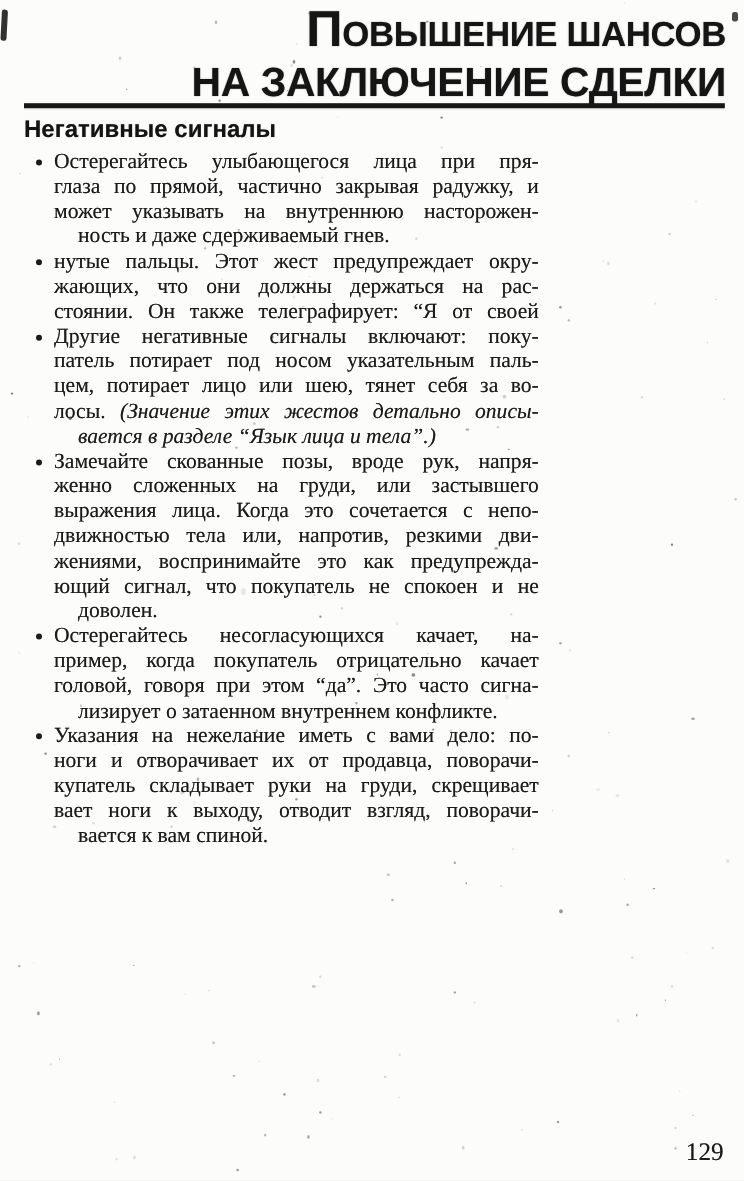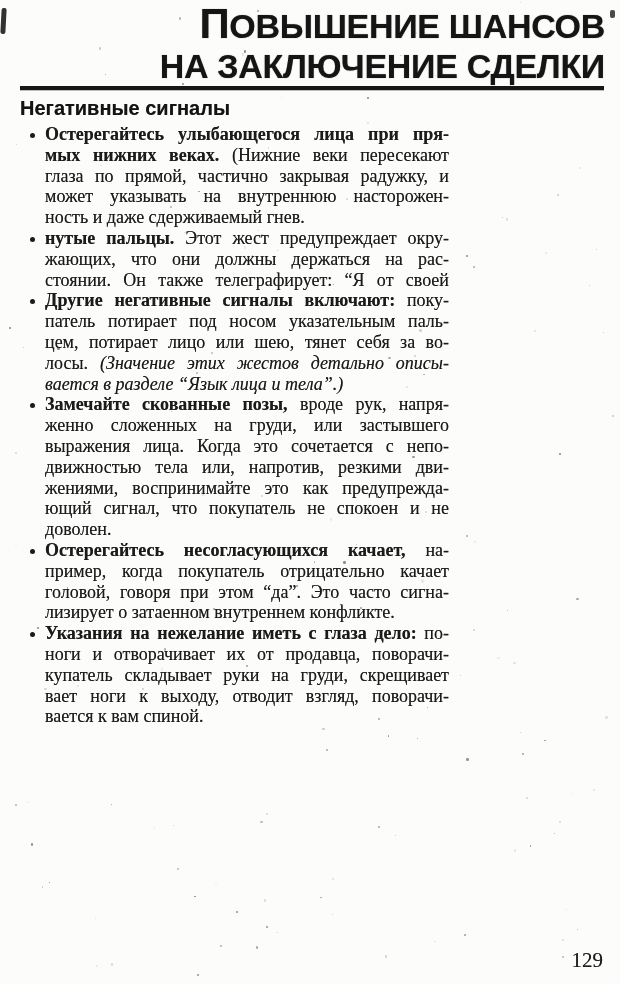--- a/index.html
+++ b/index.html
@@ -20,21 +20,21 @@
     top: 3px;
     right: 15px;
     left: 120px;
     text-align: right;
     font-family: "Liberation Sans", sans-serif;
     font-weight: bold;
     color: #151515;
     letter-spacing: -0.3px;
     text-shadow: 0 0 1px rgba(0,0,0,0.55);
   }
-  .title-l1 { font-size: 34px; line-height: 41px; }
+  .title-l1 { font-size: 29px; line-height: 41px; }
   .title-l1::first-letter { font-size: 42px; }
   .title-l2 { font-size: 34px; line-height: 38px; }
 
   .title-rule {
     position: absolute;
     top: 86px;
     left: 20px;
     width: 584px;
     height: 4px;
     background: #171717;
@@ -71,22 +71,22 @@
   .btext { width: 404px; flex: 0 0 404px; }
   .ln {
     font-size: 18px;
     line-height: 20.8px;
     height: 20.8px;
     text-align: justify;
     text-align-last: justify;
     white-space: nowrap;
     text-shadow: 0 0 0.5px rgba(0,0,0,0.55);
   }
-  .ln.last { text-align-last: left; }
-  .seg.b { font-weight: bold; }
+  .ln.last { text-align-last: left; margin-left: 20px; }
+  .seg.b { font-weight: normal; }
   .seg.i { font-style: italic; }
 
   
   .page-number {
     position: absolute;
     top: 948px;
     right: 17px;
     font-size: 21px;
     color: #1b1b1b;
     text-shadow: 0 0 0.5px rgba(0,0,0,0.5);
@@ -112,21 +112,20 @@
 
   <div class="section-heading">Негативные сигналы</div>
 
   <div class="bullet-list">
       <div class="bullet-item">
         <div class="dot-col">
           <div class="dot"></div>
         </div>
         <div class="btext">
           <div class="ln"><span class="seg b">Остерегайтесь улыбающегося лица при пря-</span></div>
-          <div class="ln"><span class="seg b">мых нижних веках.</span><span class="seg r"> (Нижние веки пересекают</span></div>
           <div class="ln"><span class="seg r">глаза по прямой, частично закрывая радужку, и</span></div>
           <div class="ln"><span class="seg r">может указывать на внутреннюю насторожен-</span></div>
           <div class="ln last"><span class="seg r">ность и даже сдерживаемый гнев.</span></div>
         </div>
       </div>
       <div class="bullet-item">
         <div class="dot-col">
           <div class="dot"></div>
         </div>
         <div class="btext">
@@ -170,21 +169,21 @@
           <div class="ln"><span class="seg r">пример, когда покупатель отрицательно качает</span></div>
           <div class="ln"><span class="seg r">головой, говоря при этом “да”. Это часто сигна-</span></div>
           <div class="ln last"><span class="seg r">лизирует о затаенном внутреннем конфликте.</span></div>
         </div>
       </div>
       <div class="bullet-item">
         <div class="dot-col">
           <div class="dot"></div>
         </div>
         <div class="btext">
-          <div class="ln"><span class="seg b">Указания на нежелание иметь с глаза дело:</span><span class="seg r"> по-</span></div>
+          <div class="ln"><span class="seg b">Указания на нежелание иметь с вами дело:</span><span class="seg r"> по-</span></div>
           <div class="ln"><span class="seg r">ноги и отворачивает их от продавца, поворачи-</span></div>
           <div class="ln"><span class="seg r">купатель складывает руки на груди, скрещивает</span></div>
           <div class="ln"><span class="seg r">вает ноги к выходу, отводит взгляд, поворачи-</span></div>
           <div class="ln last"><span class="seg r">вается к вам спиной.</span></div>
         </div>
       </div>
     </div>
 
   <div class="page-number">129</div>
 

